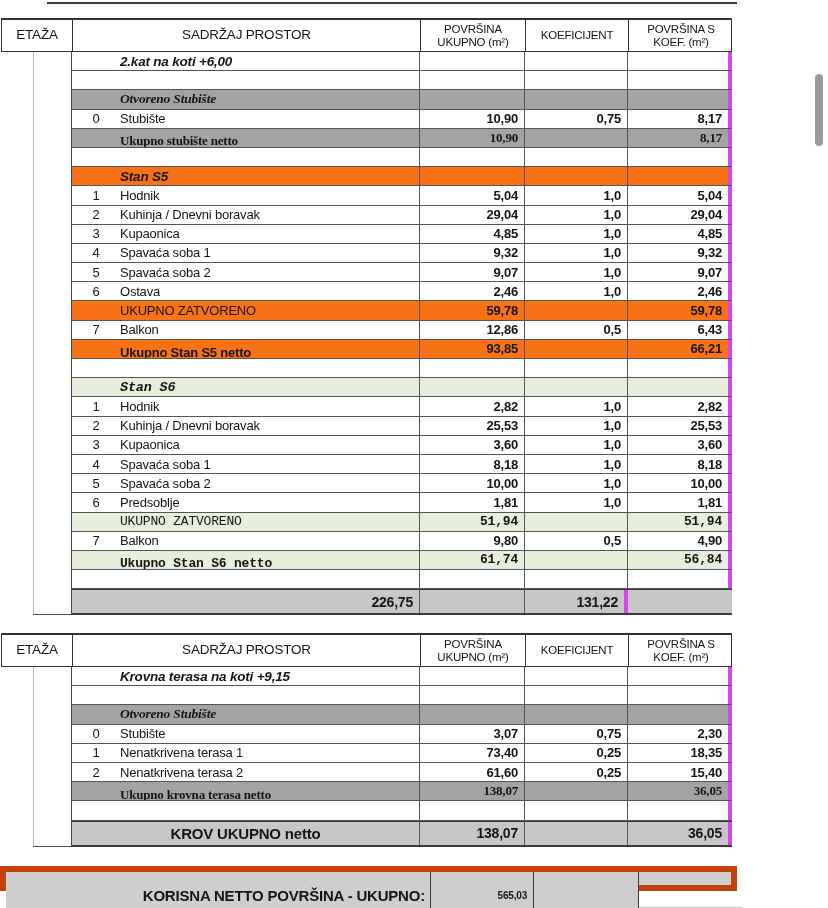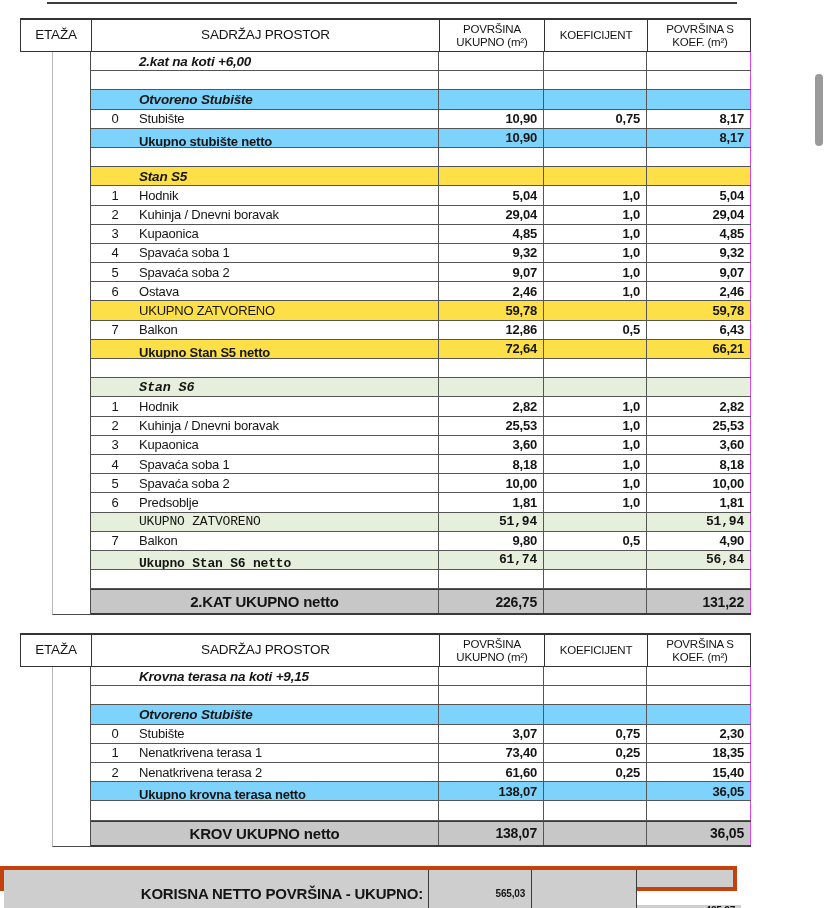--- a/index.html
+++ b/index.html
@@ -18,64 +18,64 @@
   .wm { position:absolute; pointer-events:none; }
   .wm-roof { left:328px; top:342px; width:115px; height:80px; background:#8a8a8a; opacity:.07;
     clip-path:polygon(0 100%, 55% 0, 100% 55%, 78% 100%, 52% 38%, 22% 100%); }
   .wm-square { left:438px; top:378px; width:92px; height:118px; border:20px solid #8a8a8a; opacity:.06; }
   .wm-roof2 { left:296px; top:492px; width:90px; height:68px; background:#8a8a8a; opacity:.055;
     clip-path:polygon(0 100%, 50% 0, 100% 100%, 70% 100%, 50% 45%, 28% 100%); }
   .wm-textband { left:186px; top:530px; width:380px; height:26px; background:#9a9a9a; opacity:.12;
     filter:blur(4px); border-radius:6px; }
 
   
-  .sheet { position:absolute; left:20px; width:731px; }
+  .sheet { position:absolute; left:1px; width:731px; }
   .sheet1 { top:18px; } .sheet2 { top:633px; }
 
   .thead { display:grid; grid-template-columns:71px 348px 105px 103px 104px; height:34px;
     border:1px solid #333; border-top-width:2px; background:#fff; }
   .th { display:flex; align-items:center; justify-content:center; text-align:center;
     border-right:1px solid #333; line-height:1.1; }
   .th:last-child { border-right:none; }
   .th-etaza { font-size:13.5px; }
   .th-sadrzaj { font-size:13.5px; }
   .th-small { font-size:11.5px; padding:0 10px; }
 
   .tbody { display:flex;padding-left:32px; }
   .etaza-col { width:71px; border-left:1px solid #b9b9b9; border-right:1px solid #4a4a4a;
     border-bottom:1px solid #4a4a4a; background:#fff; }
   .rows { flex:1; }
 
   .trow { display:grid; grid-template-columns:348px 105px 103px 104px; height:19.2px;
     border-bottom:1px solid #555; background:#fff; }
   .cell { display:flex; align-items:center; border-right:1px solid #555; overflow:hidden; }
-  .c-last { border-right:1px solid #d946ef; }
+  .c-last { border-right:4px solid #d946ef; }
   .c-sadrzaj { }
   .rownum { width:48px; text-align:center; font-size:13px; flex:none; }
   .rowlabel { flex:1; font-size:13px; white-space:nowrap; }
   .c-num { justify-content:flex-end; padding-right:6px; font-size:13px; font-weight:600; }
 
   .t-caption .rowlabel, .t-section .rowlabel { font-weight:bold; font-style:italic; font-size:13.5px; }
   .rowlabel.b { font-weight:bold;margin-top:7px; }
   .c-num.b { font-weight:700; }
 
-  .tint-yellow { background:#7dd3fc; }
-  .tint-pink   { background:#fde047; }
+  .tint-yellow { background:#a3a3a3;font-family:Liberation Serif, serif; }
+  .tint-pink   { background:#f97316; }
   .tint-green  { background:#e6efdb;font-family:Liberation Mono, monospace; }
 
   .t-total { background:#c7c7c7; height:26px; border-top:1px solid #3a3a3a;
     border-bottom:2px solid #3a3a3a; }
   .t-total .c-sadrzaj { justify-content:center; }
   .t-total .total-label { font-size:15px; font-weight:bold; }
   .t-total .c-num { font-size:14px; font-weight:700; }
 
   
   .grand { position:absolute; left:0; top:866px; width:737px; height:25px;
     display:grid; grid-template-columns:425px 103px 105px 104px;
-    border:4px solid #c2410c; background:#cecece; }
+    border:6px solid #c2410c; background:#cecece; }
   .gcell { display:flex; align-items:center; border-right:1.5px solid #3a3a3a; background:#cecece; }
   .gcell:last-child { border-right:none;margin-top:35px; }
   .glabel { justify-content:flex-end; padding-right:5px; font-size:15px; font-weight:bold; }
   .gnum { justify-content:flex-end; padding-right:6px; font-size:10px; font-weight:700; }
 </style>
 </head>
 <body>
 
 <div class="page">
 
@@ -232,21 +232,21 @@
             </div>
             <div class="cell c-num">12,86</div>
             <div class="cell c-num">0,5</div>
             <div class="cell c-num c-last">6,43</div>
           </div>
           <div class="trow t-subtotal tint-pink">
             <div class="cell c-sadrzaj">
               <div class="rownum"></div>
               <div class="rowlabel b">Ukupno Stan S5 netto</div>
             </div>
-            <div class="cell c-num b">72,64</div>
+            <div class="cell c-num b">93,85</div>
             <div class="cell c-num b"></div>
             <div class="cell c-num c-last b">66,21</div>
           </div>
           <div class="trow t-empty">
             <div class="cell c-sadrzaj">
               <div class="rownum"></div>
               <div class="rowlabel"></div>
             </div>
             <div class="cell c-num"></div>
             <div class="cell c-num"></div>
@@ -345,23 +345,20 @@
           <div class="trow t-empty">
             <div class="cell c-sadrzaj">
               <div class="rownum"></div>
               <div class="rowlabel"></div>
             </div>
             <div class="cell c-num"></div>
             <div class="cell c-num"></div>
             <div class="cell c-num c-last"></div>
           </div>
           <div class="trow t-total">
-            <div class="cell c-sadrzaj">
-              <span class="total-label">2.KAT UKUPNO netto</span>
-            </div>
             <div class="cell c-num b">226,75</div>
             <div class="cell c-num b"></div>
             <div class="cell c-num c-last b">131,22</div>
           </div>
         </div>
     </div>
   </div>
 
   <div class="sheet sheet2">
     <div class="thead">

